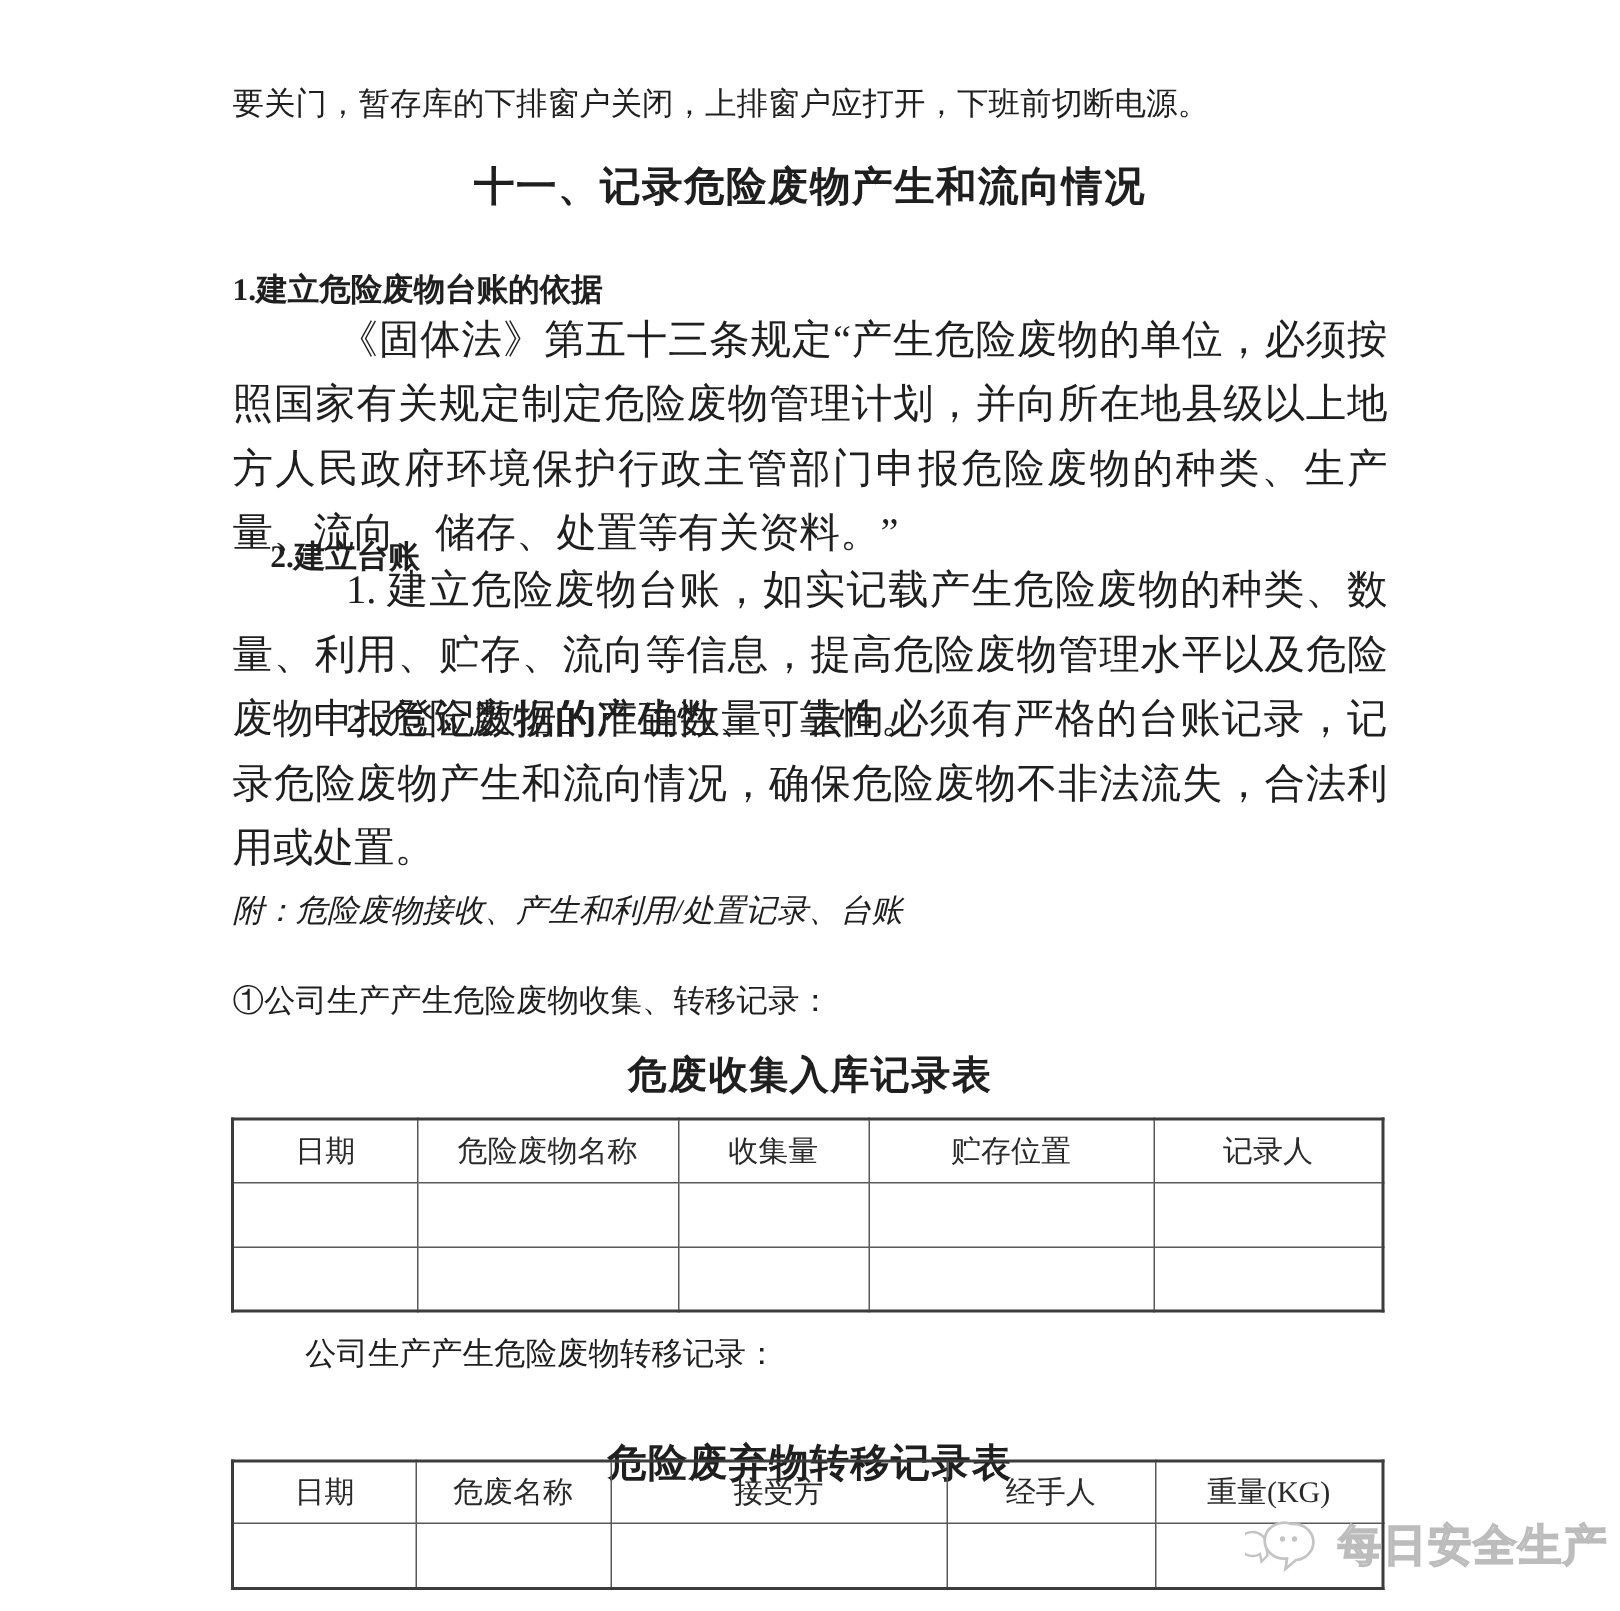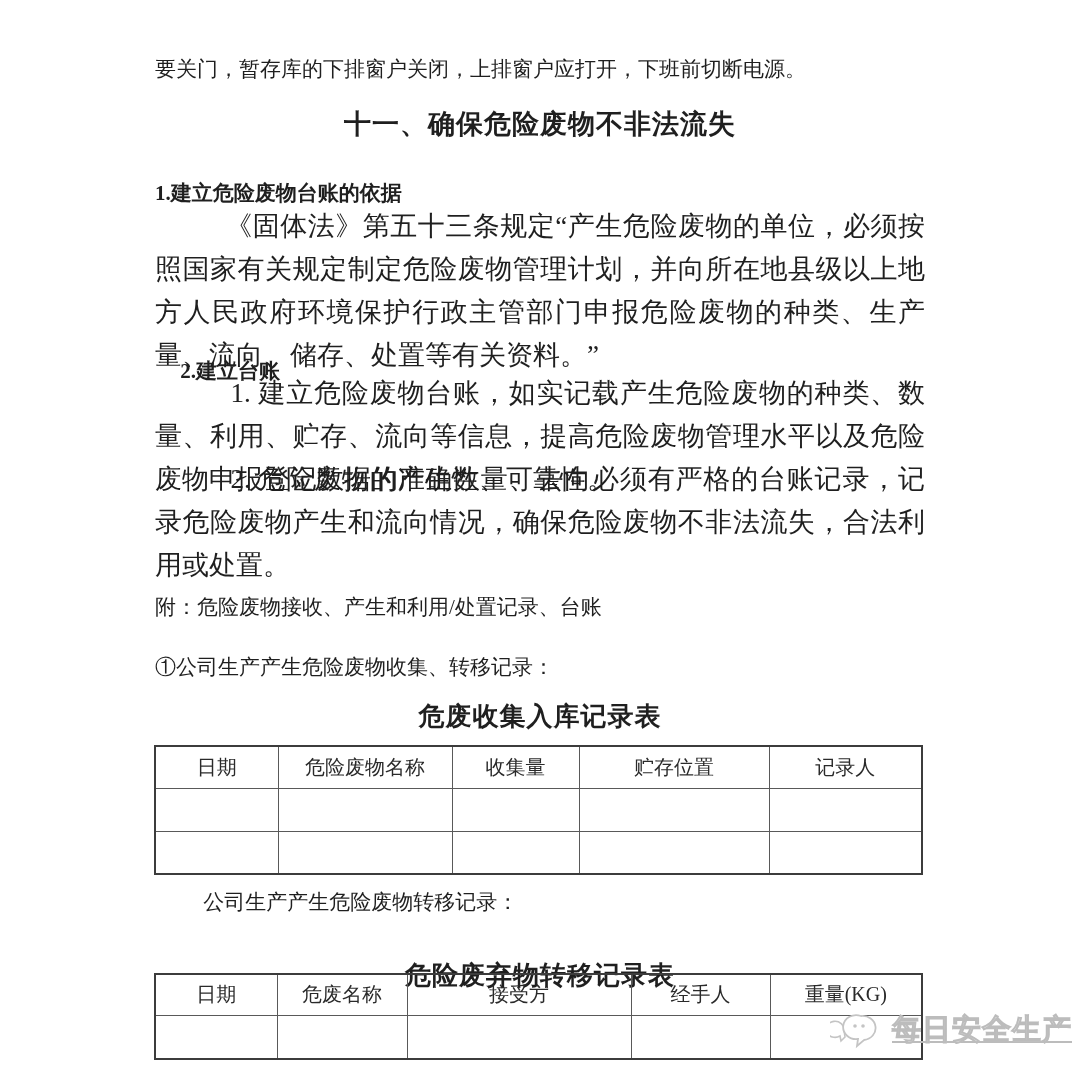--- a/index.html
+++ b/index.html
@@ -52,41 +52,40 @@
     position: absolute; left: 830px; top: 1002px;
     display: flex; align-items: center; gap: 6px;
     pointer-events: none;
   }
   .wm-text {
     font-size: 29px; font-weight: bold; letter-spacing: 1px;
     color: #ececec;
     -webkit-text-stroke: 1px #bcbcbc;
     white-space: nowrap;
     font-family: "Liberation Sans", "DejaVu Sans", sans-serif;
-    text-decoration: underline;
   }
 </style>
 </head>
 <body>
 
 <div class="abs t21" style="top:16px;margin-top:37px;">要关门，暂存库的下排窗户关闭，上排窗户应打开，下班前切断电源。</div>
 
-<div class="abs doc-title">十一、确保危险废物不非法流失</div>
+<div class="abs doc-title">十一、记录危险废物产生和流向情况</div>
 
 <div class="abs sec-heading" style="top:177px;">1.建立危险废物台账的依据</div>
 
 <p class="abs para indent-26" style="top:205px;">《固体法》第五十三条规定“产生危险废物的单位，必须按照国家有关规定制定危险废物管理计划，并向所在地县级以上地方人民政府环境保护行政主管部门申报危险废物的种类、生产量、流向、储存、处置等有关资料。”</p>
 
 <div class="abs sec-heading indent-12" style="top:355px;">2.建立台账</div>
 
 <p class="abs para indent-28" style="top:372px;">1. 建立危险废物台账，如实记载产生危险废物的种类、数量、利用、贮存、流向等信息，提高危险废物管理水平以及危险废物申报登记数据的准确性、可靠性。</p>
 
 <p class="abs para indent-28" style="top:458px;">2. 危险废物的产生数量、去向必须有严格的台账记录，记录危险废物产生和流向情况，确保危险废物不非法流失，合法利用或处置。</p>
 
-<div class="abs t21" style="top:591px;">附：危险废物接收、产生和利用/处置记录、台账</div>
+<div class="abs t21" style="top:591px;font-style:italic;">附：危险废物接收、产生和利用/处置记录、台账</div>
 
 <div class="abs t21" style="top:651px;">①公司生产产生危险废物收集、转移记录：</div>
 
 <div class="abs table-title" style="top:698px;">危废收集入库记录表</div>
 
 <table class="rec" id="table1" style="top:745px;">
   <colgroup>
     <col style="width:123px">
       <col style="width:174px">
       <col style="width:127px">

